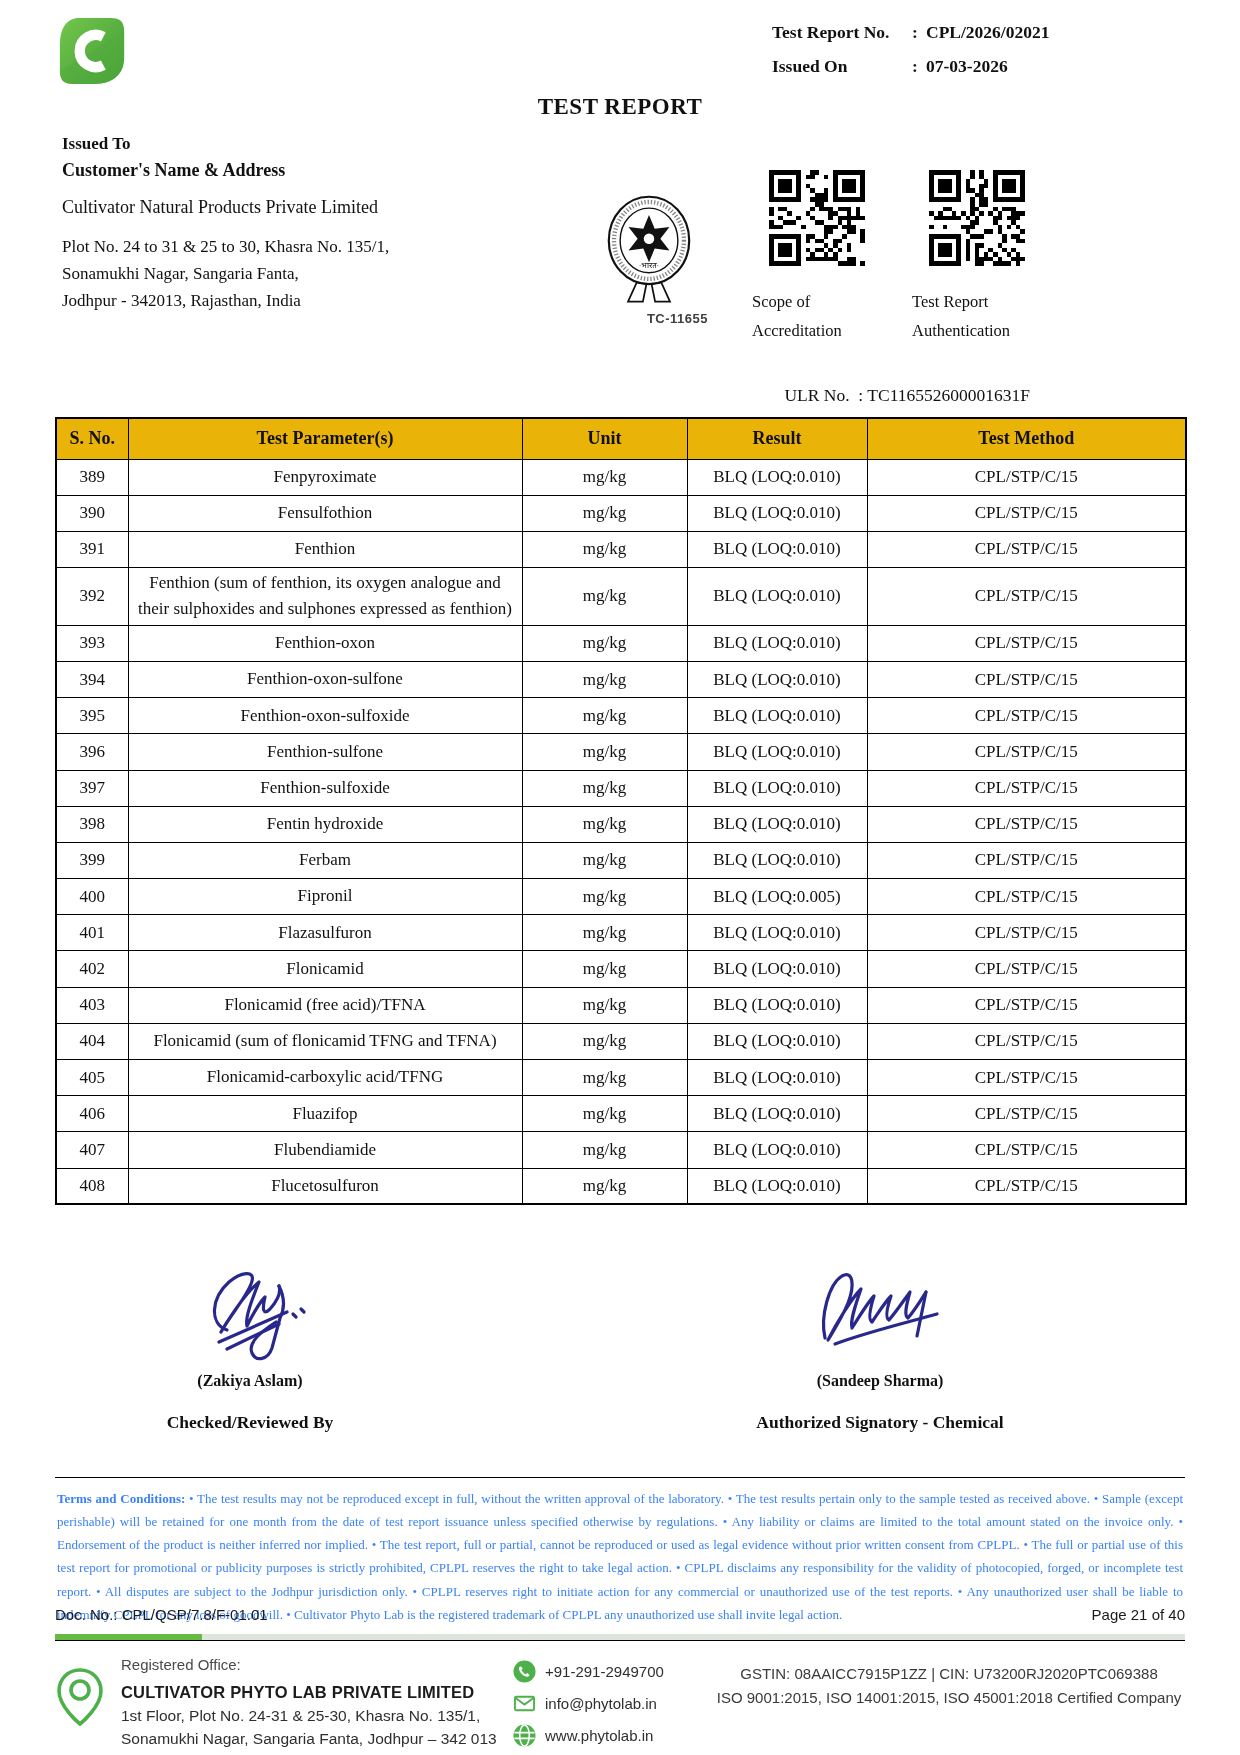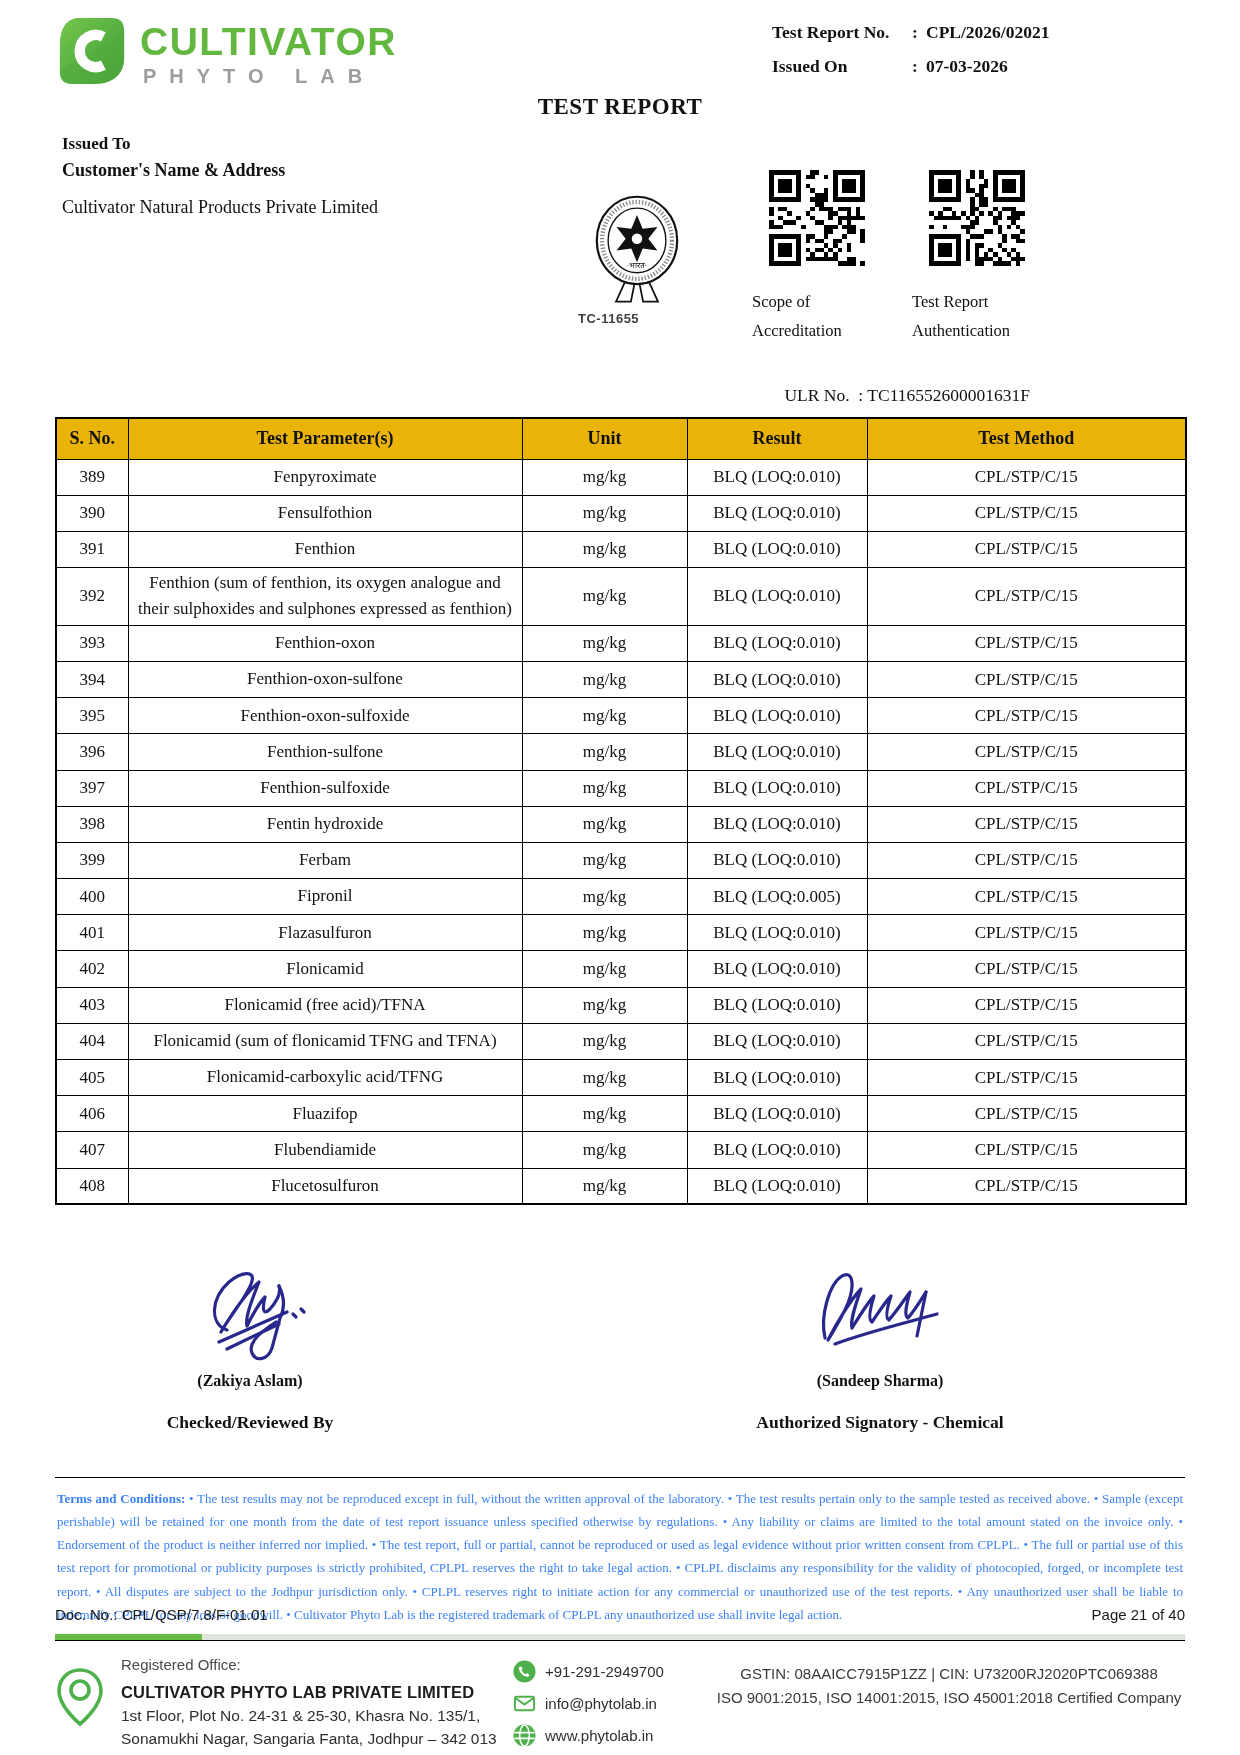--- a/index.html
+++ b/index.html
@@ -21,21 +21,21 @@
   .report-meta .sep { width:22px; text-align:center; }
   .page-title { position:absolute; left:0; top:94px; width:100%; text-align:center;
     font-size:23px; font-weight:bold; letter-spacing:0.5px; }
   
   .customer { position:absolute; left:62px; top:134px; width:480px; font-size:17px; }
   .customer .issued-to { font-weight:bold; font-size:17px; }
   .customer .cna { font-weight:bold; font-size:18px; margin-top:6px; }
   .customer .cust-name { margin-top:16px; font-size:18px; }
   .customer .addr { margin-top:15px; font-size:17px; line-height:1.6; }
   
-  .seal-wrap { position:absolute; left:578px; top:188px; width:130px; text-align:left; }
+  .seal-wrap { position:absolute; left:578px; top:188px; width:130px; text-align:right; }
   .seal-wrap svg { width:118px; height:118px; }
   .seal-code { font-family:"Liberation Sans", sans-serif; font-size:13px; font-weight:bold;
     color:#3f3f3f; letter-spacing:0.5px; margin-top:1px; }
   .qr-block { position:absolute; top:170px; width:130px; text-align:left; }
   .qr1 { left:752px; } .qr2 { left:912px; }
   .qr-box { width:96px; height:96px; margin:0 auto; }
   .qr-box svg { width:100%; height:100%; }
   .qr-label { margin-top:22px; font-size:16.5px; line-height:1.75; }
   .ulr-line { position:absolute; left:0; top:385px; width:1030px; text-align:right; font-size:17.5px; }
   
@@ -86,24 +86,20 @@
       <defs>
         <linearGradient id="lg1" x1="0" y1="0" x2="1" y2="1">
           <stop offset="0" stop-color="#74c64c"></stop>
             <stop offset="1" stop-color="#3f9c36"></stop>
         </linearGradient>
       </defs>
       <path d="M22 2 L56 2 C66 2 70 6 70 16 L70 44 C70 62 58 72 38 72 L16 72 C6 72 2 68 2 58 L2 30 C2 12 10 2 22 2 Z" fill="url(#lg1)"></path>
       <path d="M2 58 L70 16 L70 44 C70 62 58 72 38 72 L16 72 C6 72 2 68 2 58 Z" fill="#52ab3d" opacity="0.55"></path>
       <path d="M48 22 A17 17 0 1 0 48 52" stroke="#ffffff" stroke-width="11" fill="none" stroke-linecap="butt"></path>
     </svg>
-    <div class="logo-text">
-      <div class="logo-brand">CULTIVATOR</div>
-      <div class="logo-sub">PHYTO LAB</div>
-    </div>
   </div>
 
   <div class="report-meta">
     <div class="row">
       <span class="lbl">Test Report No.</span>
       <span class="sep">:</span>
       <span class="val">CPL/2026/02021</span>
     </div>
     <div class="row">
       <span class="lbl">Issued On</span>
@@ -111,20 +107,25 @@
       <span class="val">07-03-2026</span>
     </div>
   </div>
 
   <div class="page-title">TEST REPORT</div>
 
   <div class="customer">
     <div class="issued-to">Issued To</div>
     <div class="cna">Customer's Name &amp; Address</div>
     <div class="cust-name">Cultivator Natural Products Private Limited</div>
+    <div class="addr">
+      <div>Plot No. 24 to 31 &amp; 25 to 30, Khasra No. 135/1,</div>
+      <div>Sonamukhi Nagar, Sangaria Fanta,</div>
+      <div>Jodhpur - 342013, Rajasthan, India</div>
+    </div>
   </div>
 
   <div class="seal-wrap">
     <svg viewBox="0 0 120 135">
       <path d="M46 108 L36 130 L53 130 L57 110 Z" fill="#fff" stroke="#111" stroke-width="2"></path>
       <path d="M74 108 L84 130 L67 130 L63 110 Z" fill="#fff" stroke="#111" stroke-width="2"></path>
       <ellipse cx="60" cy="60" rx="46" ry="50" fill="#fff" stroke="#111" stroke-width="2.5"></ellipse>
       <ellipse cx="60" cy="60" rx="40" ry="44" fill="none" stroke="#222" stroke-width="5" stroke-dasharray="1.5 2.2" opacity="0.55"></ellipse>
       <ellipse cx="60" cy="60" rx="33" ry="37" fill="#fff" stroke="#111" stroke-width="1.6"></ellipse>
       <polygon points="60,31 66.5,46.7 83.4,44.5 73,58 83.4,71.5 66.5,69.3 60,85 53.5,69.3 36.6,71.5 47,58 36.6,44.5 53.5,46.7" fill="#111"></polygon>

